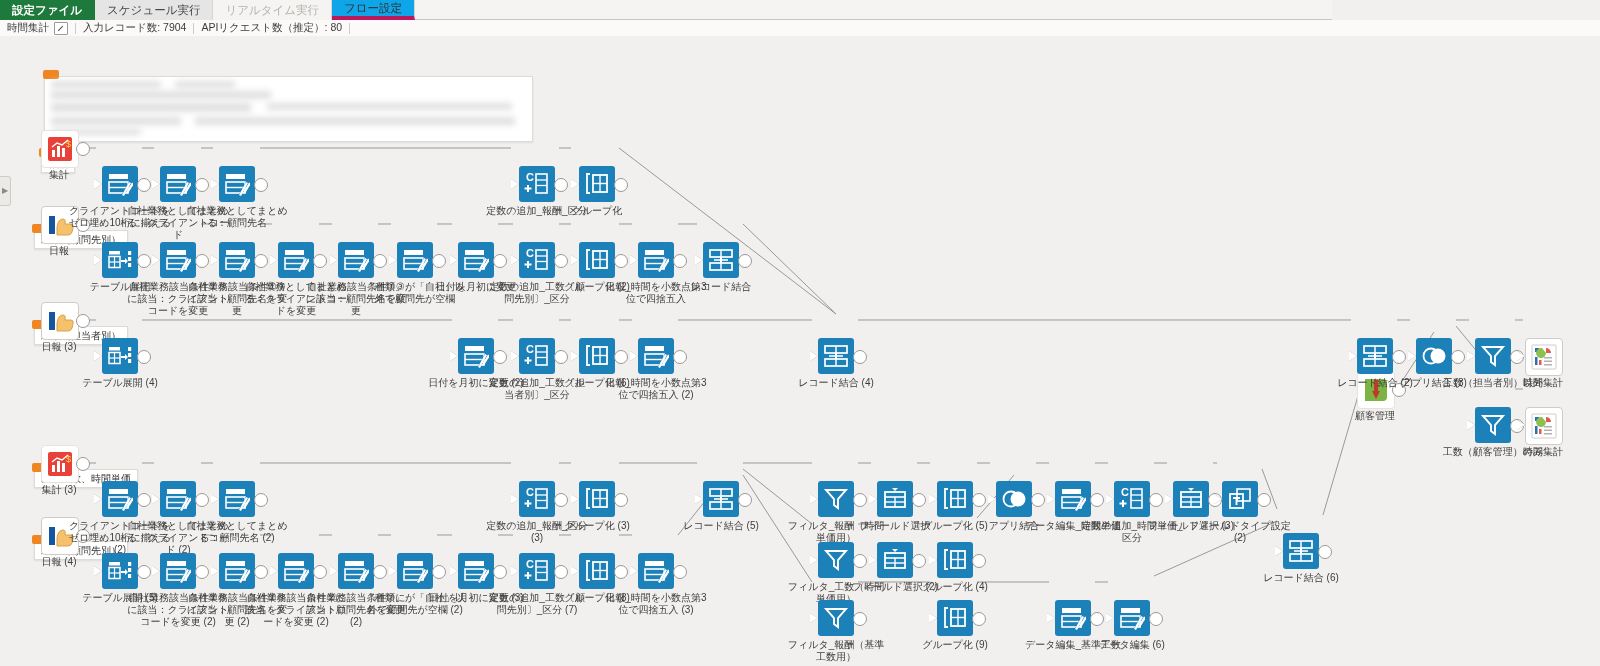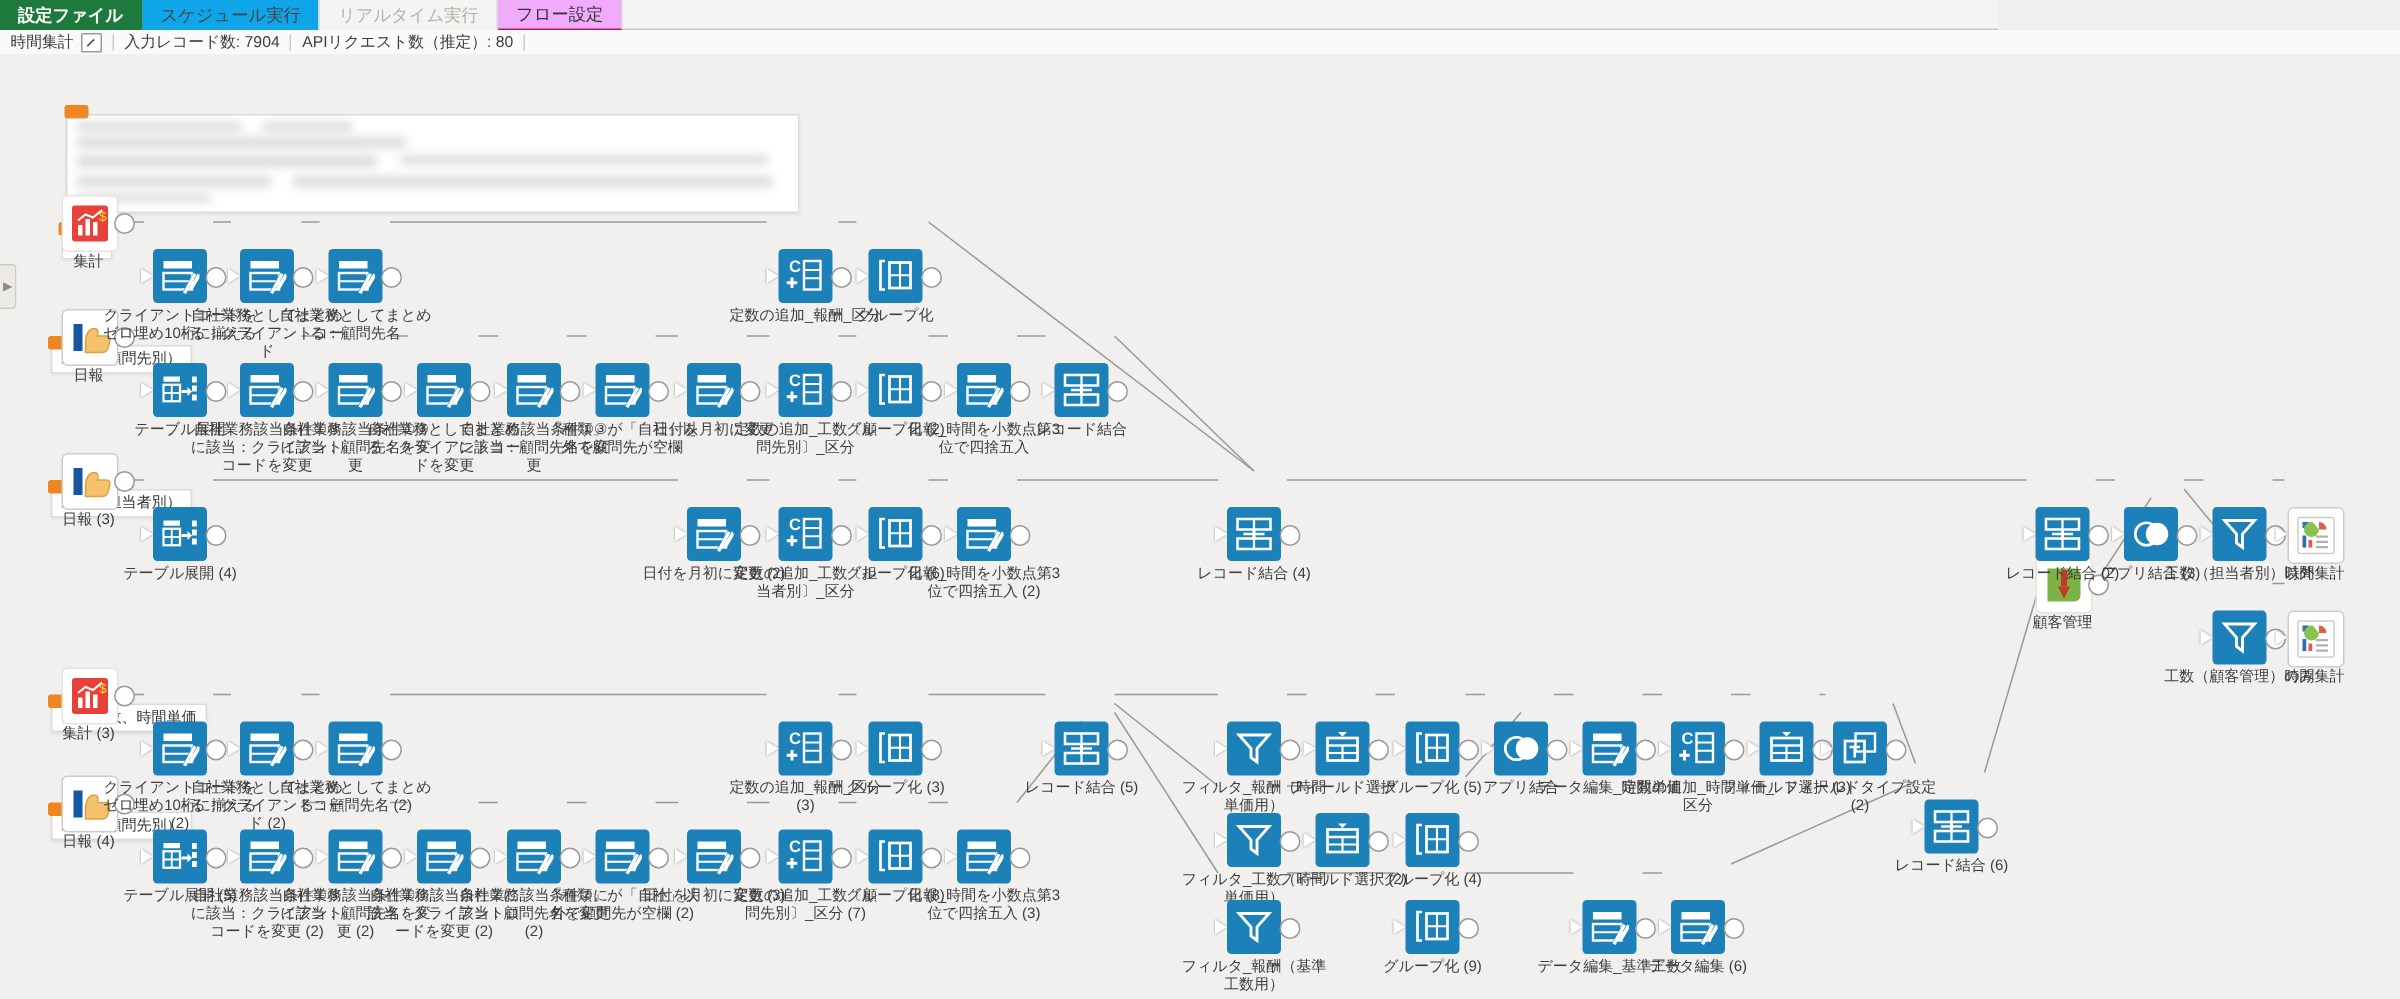--- a/index.html
+++ b/index.html
@@ -12,25 +12,25 @@
   }
   
   .tabbar{
     position:absolute;left:0;top:0;width:1332px;height:20px;
     background:#ffffff;border-bottom:1px solid #c9c6c2;
     display:flex;align-items:stretch;
   }
   .tab{
     display:flex;align-items:center;justify-content:center;
     padding:0 12px;font-size:11.5px;color:#444;
-    border-right:1px solid #d8d5d1;background:#0ea5e9;
+    border-right:1px solid #d8d5d1;background:#e5e5e5;
     white-space:nowrap;
   }
   .tab.active-green{background:#1e7a3c;color:#ffffff;font-weight:bold;border-right:1px solid #1e7a3c;}
-  .tab.sel{background:#f0abfc;color:#333;border-bottom:1px solid #be185d;}
+  .tab.sel{background:#0ea5e9;color:#333;border-bottom:4px solid #be185d;}
   .tab.dim{color:#b4b1ad;background:#f6f4f2;}
   .tabfill{flex:1;background:#f6f4f2;border-bottom:1px solid #c9c6c2;}
 
   
   .infobar{
     position:absolute;left:0;top:20px;width:1600px;height:16px;
     background:#fbfaf9;border-bottom:1px solid #d9d6d2;
     display:flex;align-items:center;font-size:10.5px;color:#3c3c3c;
   }
   .infobar .seg{display:flex;align-items:center;padding:0 7px;height:16px;}

